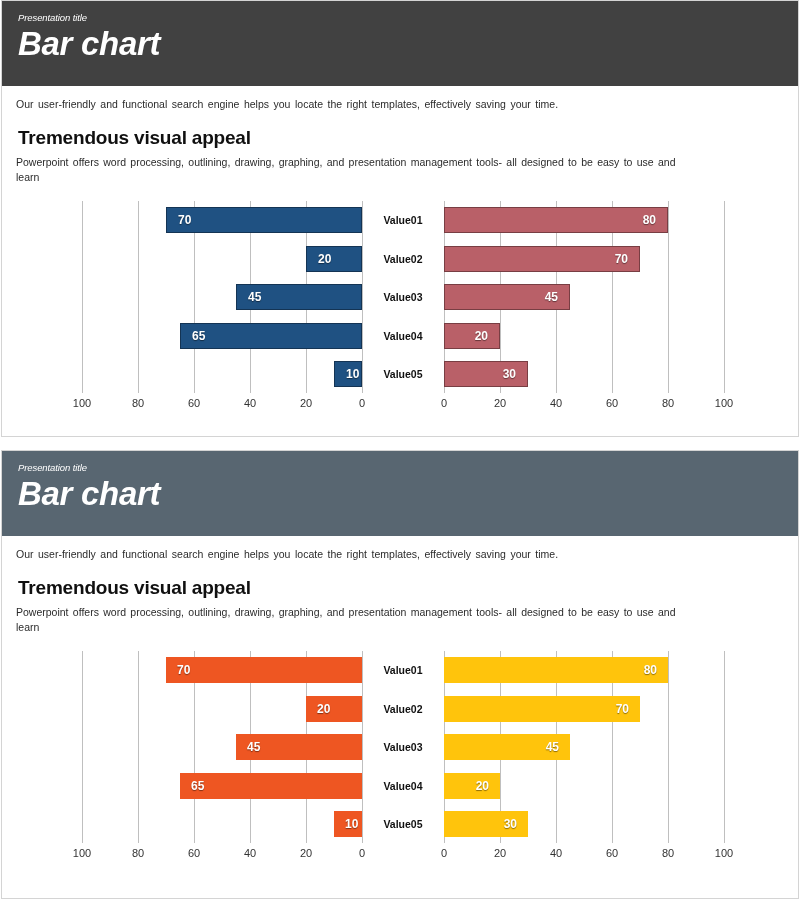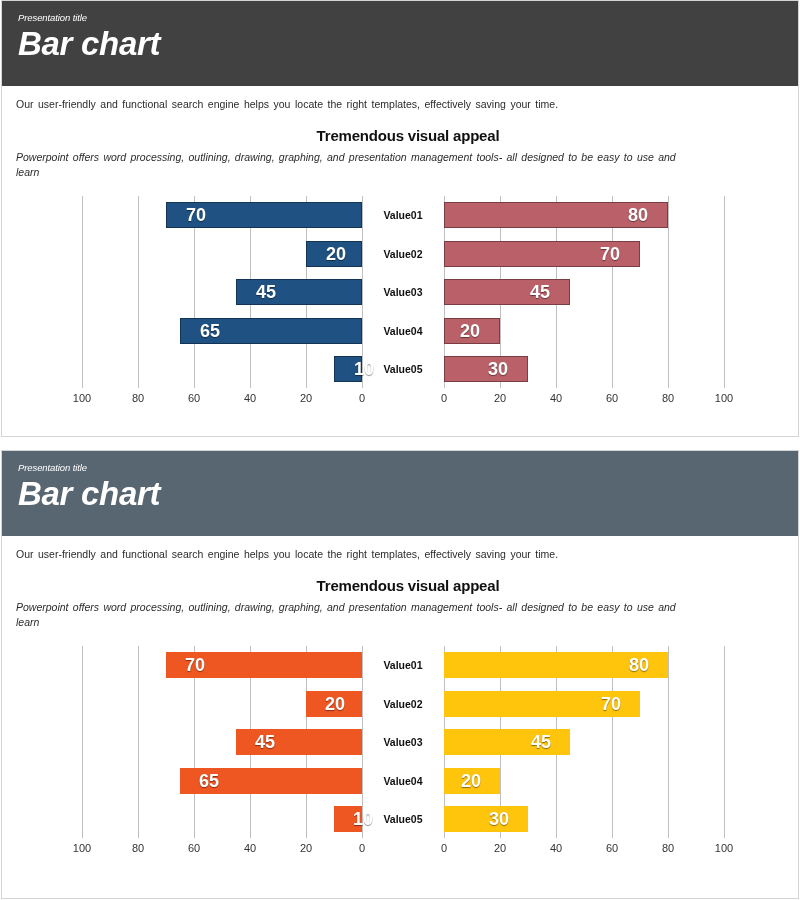--- a/index.html
+++ b/index.html
@@ -51,36 +51,34 @@
 
   .lede {
     font-size: 10.5px;
     color: #2b2b2b;
     line-height: 14px;
     margin: 11px 0 0 14px;
     word-spacing: 1.6px;
     white-space: nowrap;
   }
   .section-title {
-    font-size: 15px;
+    font-size: 19px;
     font-weight: bold;
     color: #101010;
     margin: 16px 0 0 16px;
     letter-spacing: -0.2px;
     white-space: nowrap;
-    text-align: center;
   }
   .subcopy {
     font-size: 10.5px;
     color: #2b2b2b;
     line-height: 15px;
     margin: 6px 0 0 14px;
     width: 660px;
     word-spacing: 1.4px;
-    font-style: italic;
   }
 
   
   .chart {
     position: relative;
     margin: 16px 0 0 0;
     height: 210px;
   }
   .chart-grid {
     position: absolute;
@@ -112,24 +110,24 @@
     position: absolute;
     top: 0;
     height: 26px;
     display: flex;
     align-items: center;
   }
   .bar--left  { justify-content: flex-start; }
   .bar--right { justify-content: flex-end; }
 
   .bar-val {
-    font-size: 18px;
+    font-size: 12px;
     font-weight: bold;
     color: #ffffff;
-    padding: 0 19px;
+    padding: 0 11px;
     line-height: 1;
     text-shadow: 0 1px 1px rgba(0,0,0,.45);
     white-space: nowrap;
   }
 
   
   .t1 .bar { border: 1px solid rgba(0,0,0,.35); }
 
   .cat-label {
     position: absolute;

